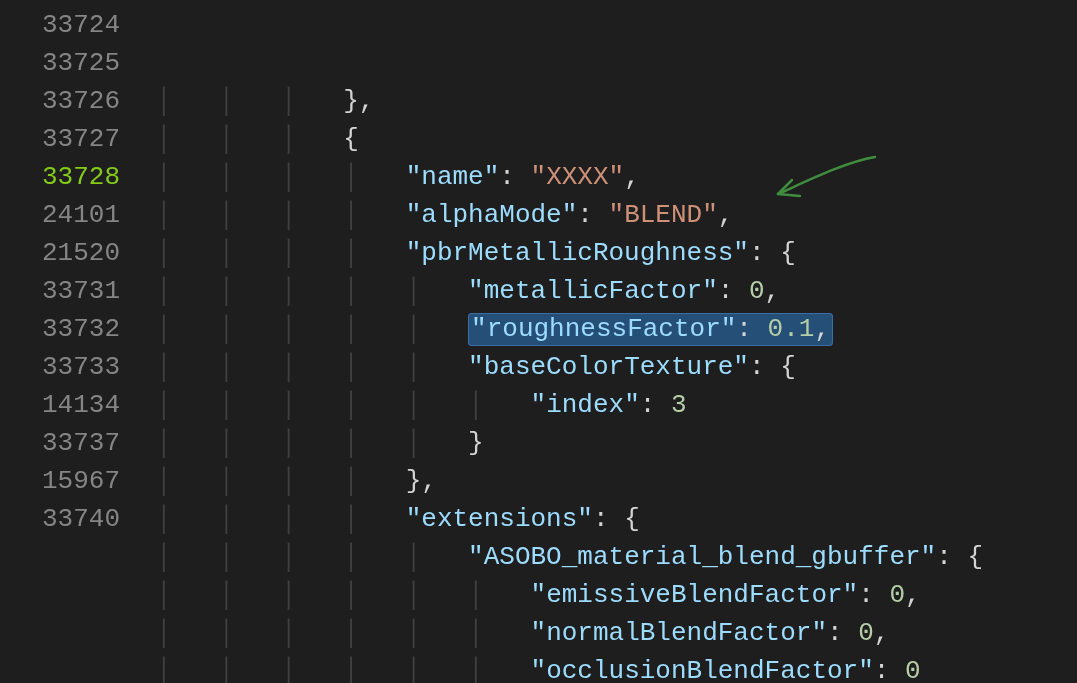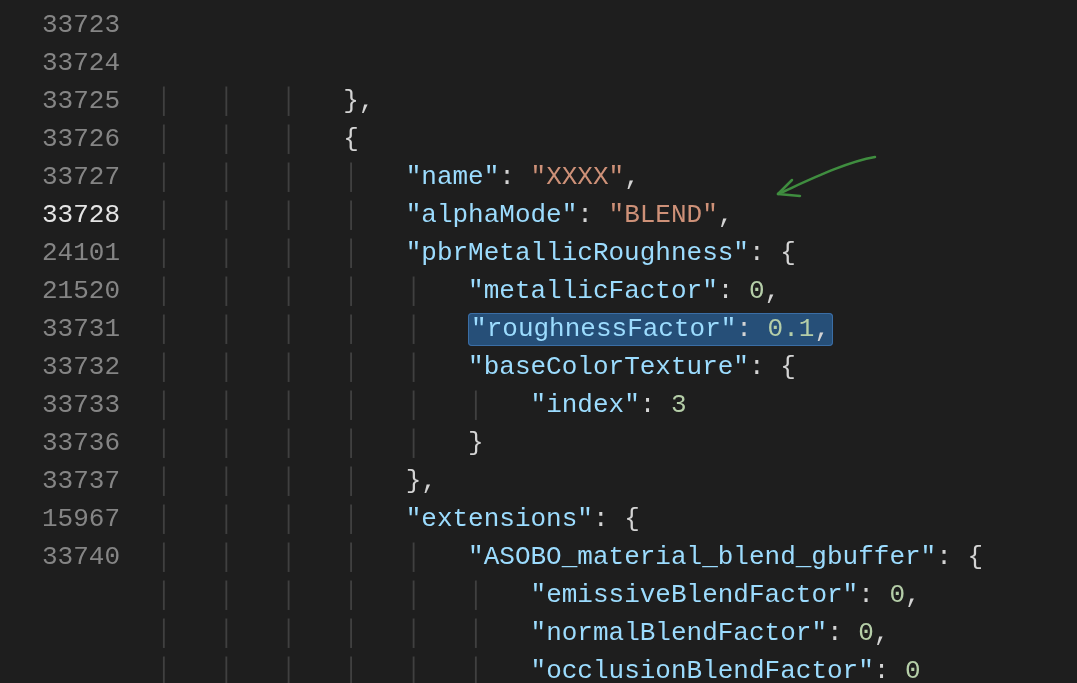--- a/index.html
+++ b/index.html
@@ -22,21 +22,21 @@
     width: 120px;
     background: #1e1e1e;
     color: #858585;
     text-align: right;
     padding-right: 12px;
     user-select: none;
     flex-shrink: 0;
     position: relative;
   }
   .gutter .ln.active {
-    color: #e5e5e5;
+    color: #84cc16;
     text-align: right;
   }
   .fold-col {
     width: 24px;
     flex-shrink: 0;
     position: relative;
   }
   .code {
     flex: 1;
     position: relative;
@@ -68,32 +68,31 @@
     position: absolute;
     pointer-events: none;
   }
 </style>
 </head>
 <body>
 
 <div class="editor">
   <div class="gutter" id="gutter" style="margin-top: -32px;">
       <div class="ln">33722</div>
-      <div class="ln">33723</div>
       <div class="ln">33724</div>
       <div class="ln">33725</div>
       <div class="ln">33726</div>
       <div class="ln">33727</div>
       <div class="ln active">33728</div>
       <div class="ln">24101</div>
       <div class="ln">21520</div>
       <div class="ln">33731</div>
       <div class="ln">33732</div>
       <div class="ln">33733</div>
-      <div class="ln">33736</div>
+      <div class="ln">14134</div>
       <div class="ln">33737</div>
       <div class="ln">15967</div>
       <div class="ln">33740</div>
     </div>
   <div class="fold-col" style="margin-top: -32px;"></div>
   <div class="code" id="code" style="margin-top: -32px;">
     <svg class="arrow" style="left:614px; top:184px;" width="110" height="60" viewBox="0 0 110 60">
       <path d="M105 5 C 75 10, 35 30, 8 42" stroke="#3f8d3f" stroke-width="2.5" fill="none" stroke-linecap="round"></path>
       <path d="M8 42 L22 28 M8 42 L30 44" stroke="#3f8d3f" stroke-width="2.5" fill="none" stroke-linecap="round"></path>
     </svg>

